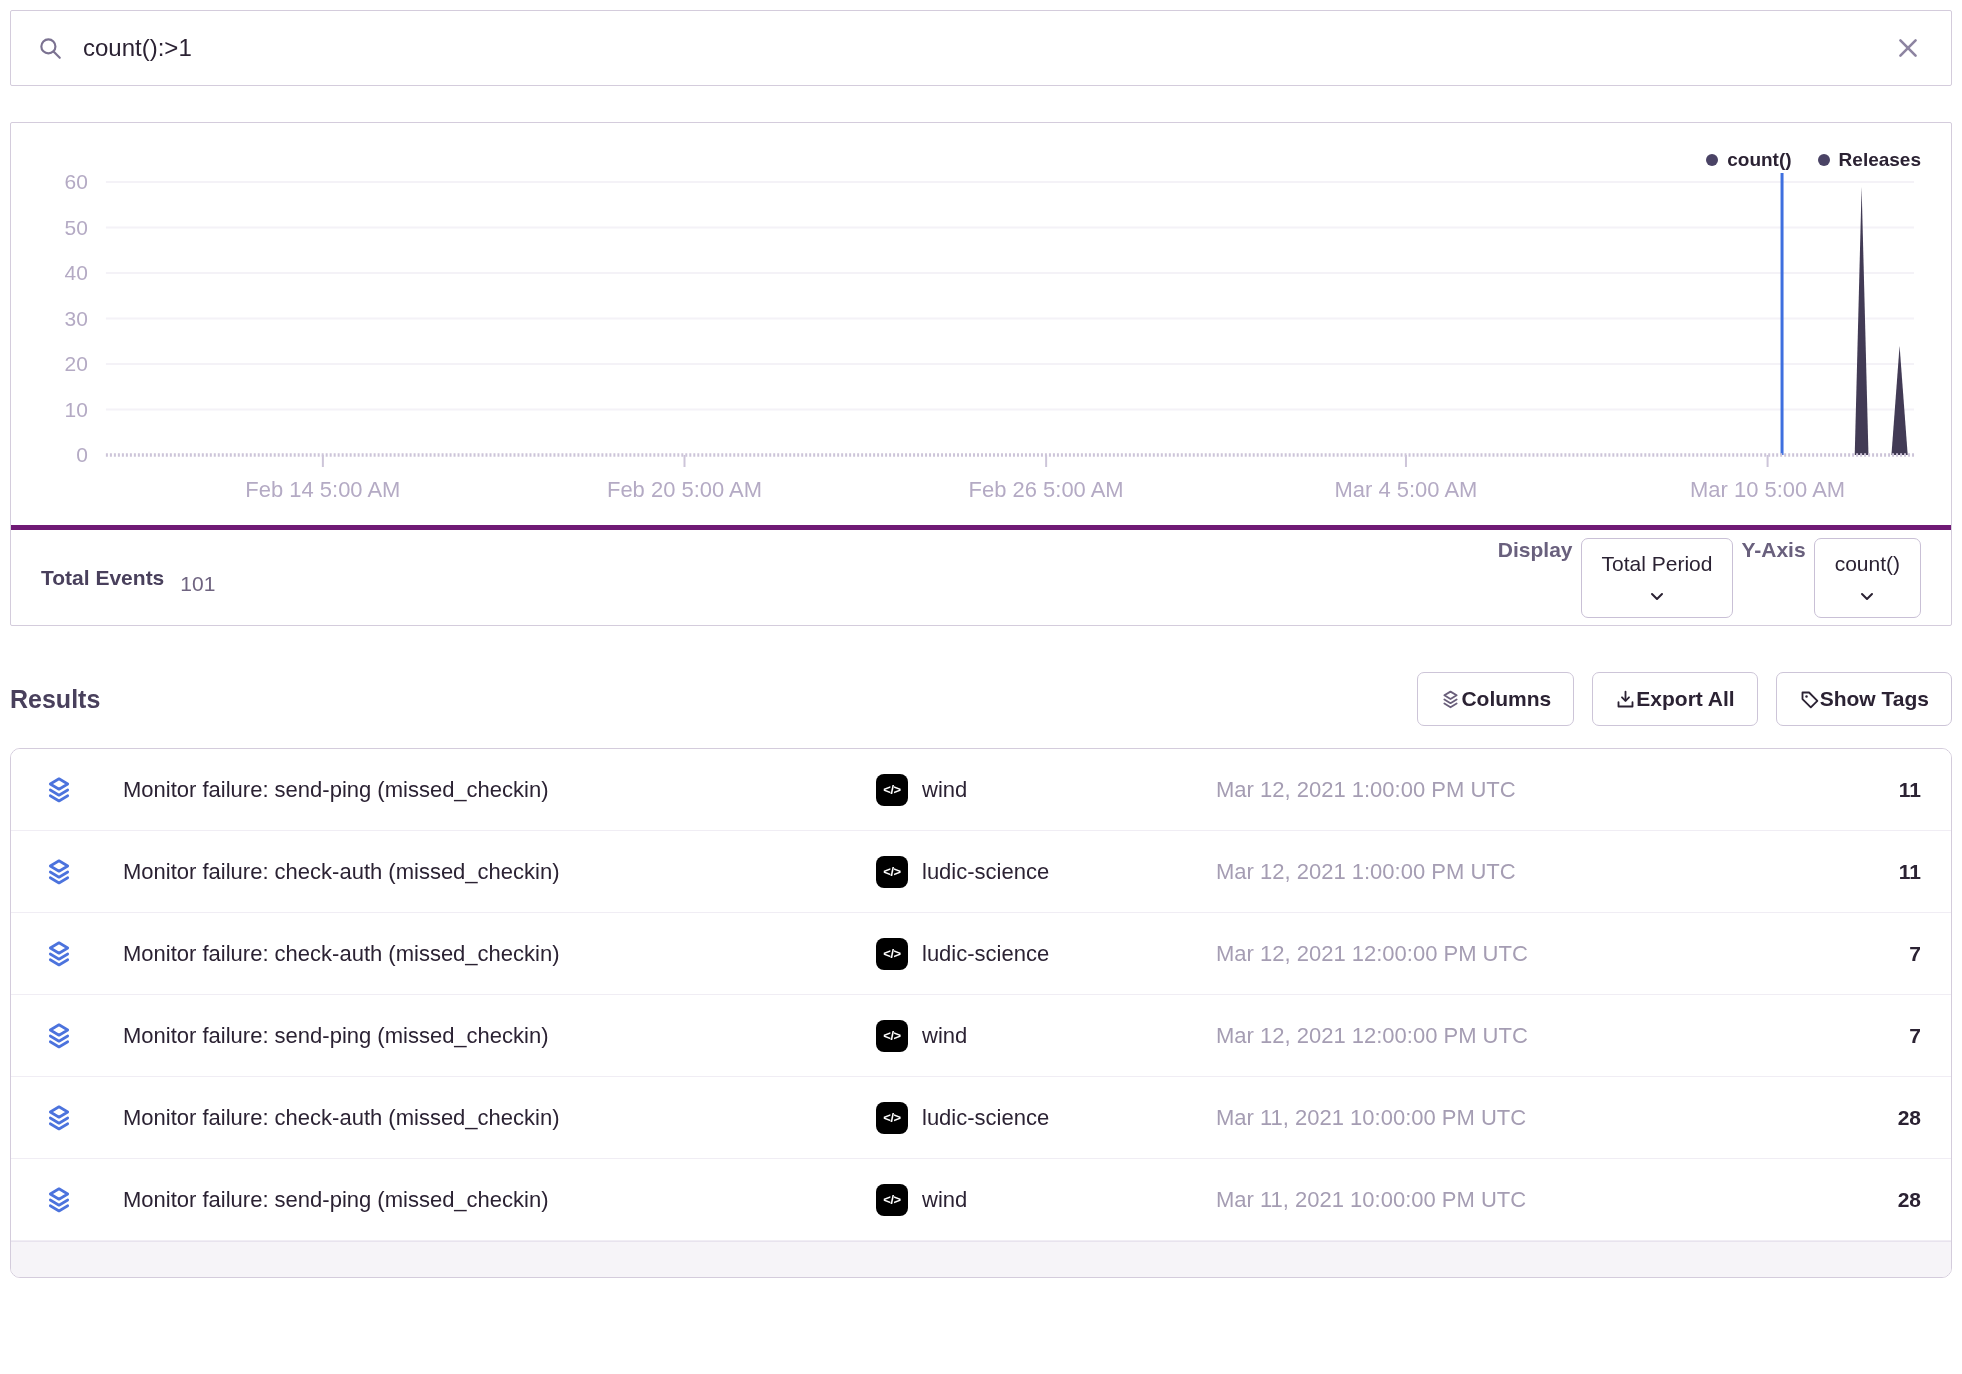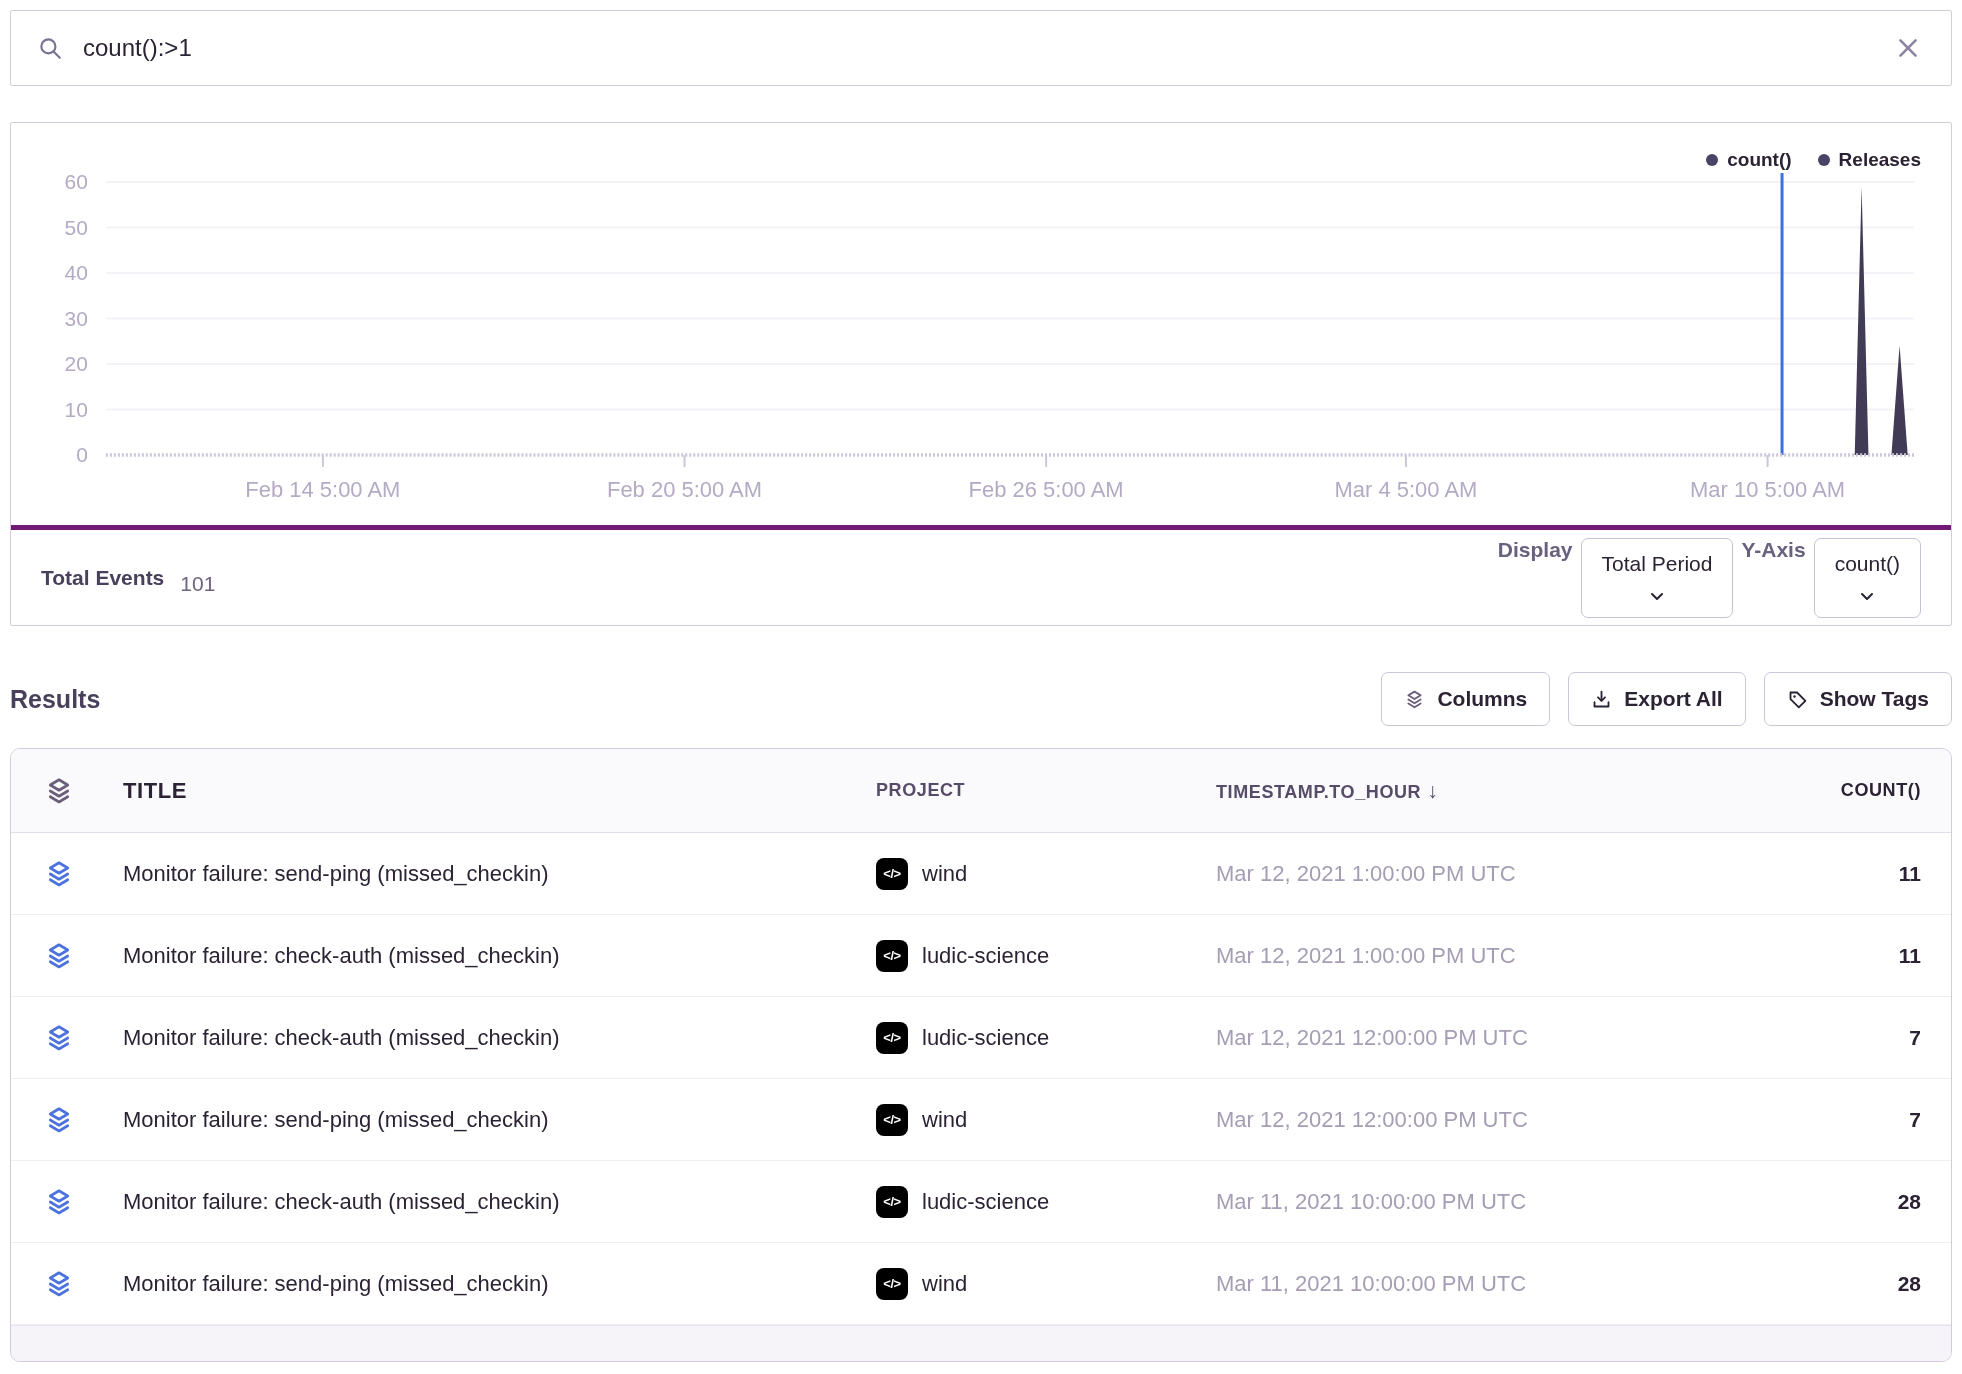--- a/index.html
+++ b/index.html
@@ -44,21 +44,21 @@
     display:flex; align-items:center; gap:12px; background:#fff;
     border:1px solid #c9c0d6; border-radius:7px; padding:13px 20px;
     font-family:inherit; font-size:21px; color:#2b2233; cursor:pointer;flex-direction:column;
   }
 
   
   .results-row { margin-top:46px; display:flex; align-items:center; }
   .results-heading { font-size:25px; font-weight:700; color:#49405c; }
   .results-actions { margin-left:auto; display:flex; gap:18px; }
   .action-btn {
-    display:flex; align-items:center; gap:12px; background:#fff;
+    display:flex; align-items:center; background:#fff;
     border:1px solid #cdc5d8; border-radius:7px; padding:14px 22px;
     font-family:inherit; font-size:21px; font-weight:700; color:#2b2233; cursor:pointer;
   }
 
   
   .table-card { margin-top:22px; border-radius:10px; overflow:hidden; }
   .tgrid { display:grid; grid-template-columns:90px 1fr 360px 565px 170px; align-items:center; }
   .thead {
     background:#faf9fc; height:84px; border-bottom:1px solid #e4deea;
     font-size:18px; font-weight:700; letter-spacing:0.6px; color:#564c68;
@@ -189,37 +189,20 @@
       <svg class="btn-icon" viewBox="0 0 24 24" fill="none" stroke="currentColor" stroke-width="2.1" stroke-linejoin="round">
         <path d="M4 4 h7.5 L21 13.5 L13.5 21 L4 11.5 Z"></path>
         <circle cx="8.6" cy="8.6" r="1.4" fill="currentColor" stroke="none"></circle>
       </svg>
       <span>Show Tags</span>
     </button>
   </div>
 </div>
 
 <div class="card table-card">
-  <div class="tgrid thead">
-    <div class="icon-cell">
-      <svg class="stack-icon gray" viewBox="0 0 24 24" fill="none" stroke="currentColor" stroke-width="2.1" stroke-linejoin="round" stroke-linecap="round">
-        <path d="M12 3 L19 7.2 L12 11.4 L5 7.2 Z"></path>
-        <path d="M19 12 L12 16.2 L5 12"></path>
-        <path d="M19 16.6 L12 20.8 L5 16.6"></path>
-      </svg>
-    </div>
-    <div class="title-cell"><span>TITLE</span></div>
-    <div class="project-cell">
-        <span>PROJECT</span>
-      </div>
-    <div class="ts-cell">
-      <span>TIMESTAMP.TO_HOUR</span><span class="sort-arrow">↓</span>
-    </div>
-    <div class="count-cell"><span>COUNT()</span></div>
-  </div>
 
   <div id="table-rows">
   <div class="tgrid trow">
     <div class="icon-cell">
       <svg class="stack-icon blue" viewBox="0 0 24 24" fill="none" stroke="currentColor" stroke-width="2.1" stroke-linejoin="round" stroke-linecap="round">
         <path d="M12 3 L19 7.2 L12 11.4 L5 7.2 Z"></path>
         <path d="M19 12 L12 16.2 L5 12"></path>
         <path d="M19 16.6 L12 20.8 L5 16.6"></path>
       </svg>
     </div>

